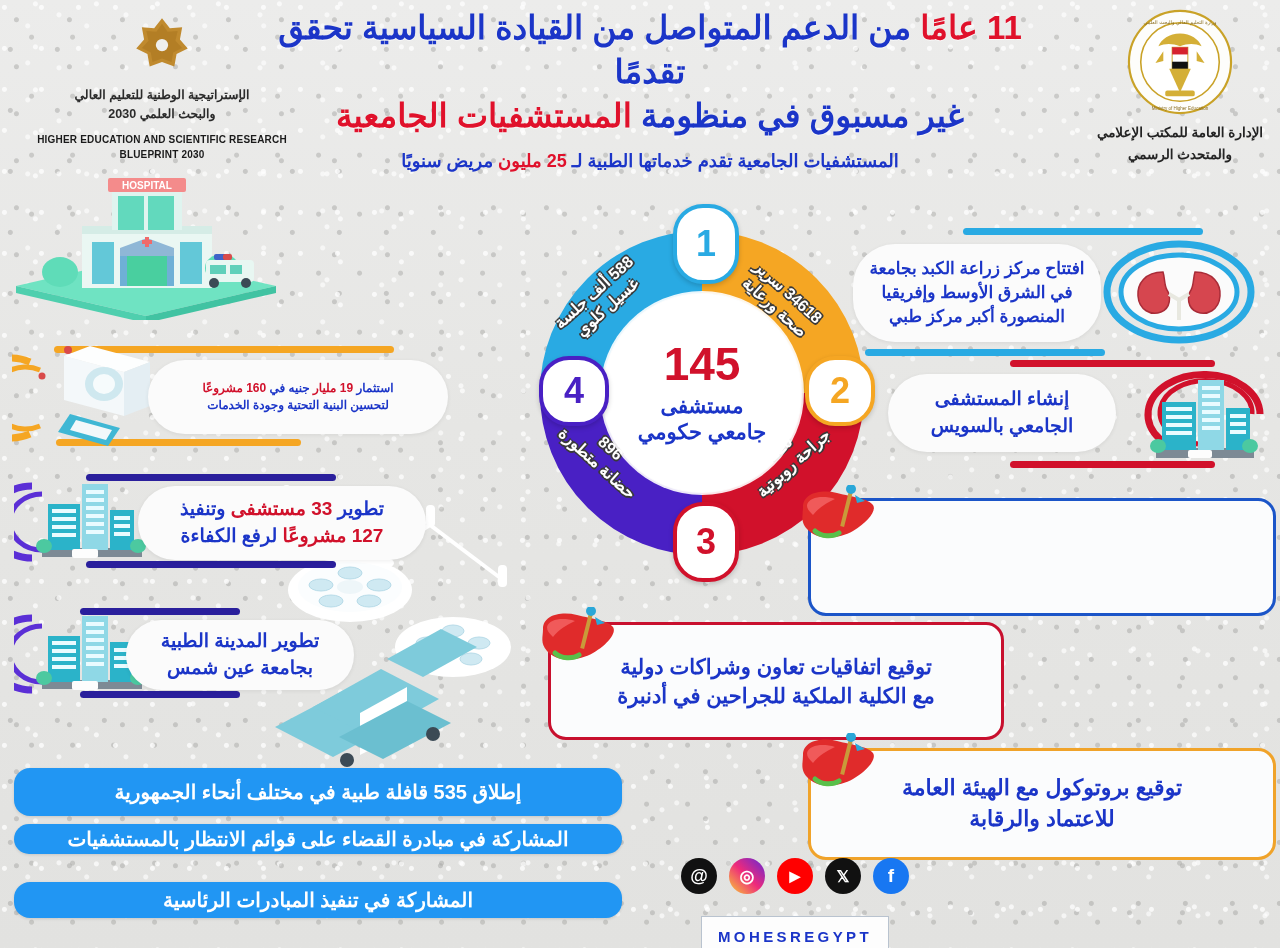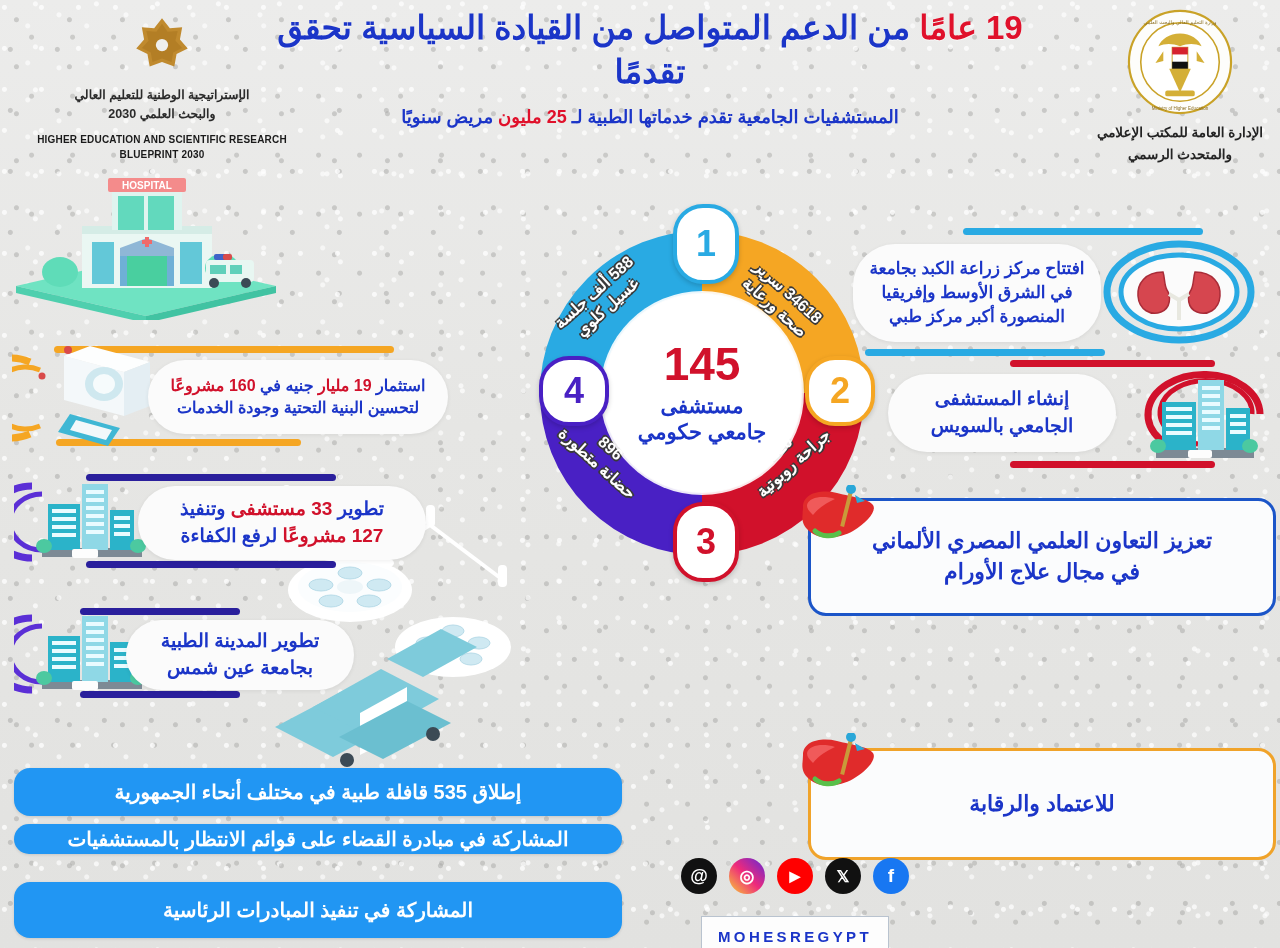--- a/index.html
+++ b/index.html
@@ -135,21 +135,24 @@
       </svg>
     </div>
     <div class="hdr-ar">الإستراتيجية الوطنية للتعليم العالي</div>
     <div class="hdr-ar">والبحث العلمي 2030</div>
     <div class="hdr-en">HIGHER EDUCATION AND SCIENTIFIC RESEARCH</div>
     <div class="hdr-en" style="margin-top:0">BLUEPRINT 2030</div>
   </div>
 
   <div class="abs" id="hdr-title">
     <div class="t-line">
-      <span class="rd">19 عامًا</span><span> من الدعم المتواصل من القيادة السياسية تحقق تقدمًا</span>
+      <span class="rd">11 عامًا</span><span> من الدعم المتواصل من القيادة السياسية تحقق تقدمًا</span>
+    </div>
+    <div class="t-line">
+      <span>غير مسبوق في منظومة </span><span class="rd">المستشفيات الجامعية</span>
     </div>
     <div class="t-sub">
       <span>المستشفيات الجامعية تقدم خدماتها الطبية لـ </span><span class="rd">25 مليون</span><span> مريض سنويًا</span>
     </div>
   </div>
 
   <div class="abs" id="hdr-right">
     <div class="eagle-badge">
       <svg viewBox="0 0 110 110" width="108" height="108">
         <circle cx="55" cy="55" r="52" fill="#fdfdfb" stroke="#c9a227" stroke-width="2.2"></circle>
@@ -334,37 +337,48 @@
           <rect x="108" y="60" width="16" height="4"></rect>
         <rect x="108" y="68" width="16" height="4"></rect>
       </g>
       <rect x="66" y="88" width="24" height="8" rx="2" fill="#fdfdfd"></rect>
       <ellipse cx="36" cy="84" rx="8" ry="7" fill="#4cc9a0"></ellipse>
       <ellipse cx="128" cy="84" rx="8" ry="7" fill="#4cc9a0"></ellipse>
     </svg>
   </div>
 
   <div class="abs box-outline" style="left:808px;top:498px;width:462px;height:112px;border:3px solid #1b55c8;">
-    <div class="card-txt" style="font-size:22px;color:#1b35c8;">
-      <div>تعزيز التعاون العلمي المصري الألماني</div>
-      <div>في مجال علاج الأورام</div>
-    </div>
     <svg style="position:absolute;left:-18px;top:-16px;" width="86" height="68" viewBox="0 0 86 68">
       <path d="M10 22 C10 8 28 4 44 8 C60 12 76 14 80 20 C84 26 74 38 60 46 C46 54 24 56 14 44 C7 36 10 30 10 22 Z" fill="#e02b2b"></path>
       <path d="M14 20 C16 12 30 10 42 14 C34 18 26 22 20 30 C16 26 14 24 14 20 Z" fill="#f05a5a"></path>
       <path d="M22 46 C28 52 40 52 46 48" stroke="#59c04a" stroke-width="5" fill="none" stroke-linecap="round"></path>
       <rect x="52" y="2" width="4" height="40" fill="#c99a3a" transform="rotate(14 54 22)"></rect>
       <circle cx="58" cy="4" r="5" fill="#2aa7d8"></circle>
       <path d="M62 10 L72 16 L64 18 Z" fill="#2aa7d8"></path>
     </svg>
   </div>
 
+  <div class="abs box-outline" style="left:548px;top:622px;width:450px;height:112px;border:3px solid #c8102e;">
+    <div class="card-txt" style="font-size:21px;color:#1b35c8;">
+      <div>توقيع اتفاقيات تعاون وشراكات دولية</div>
+      <div>مع الكلية الملكية للجراحين في أدنبرة</div>
+    </div>
+    <svg style="position:absolute;left:-18px;top:-18px;" width="86" height="68" viewBox="0 0 86 68">
+      <path d="M10 22 C10 8 28 4 44 8 C60 12 76 14 80 20 C84 26 74 38 60 46 C46 54 24 56 14 44 C7 36 10 30 10 22 Z" fill="#e02b2b"></path>
+      <path d="M14 20 C16 12 30 10 42 14 C34 18 26 22 20 30 C16 26 14 24 14 20 Z" fill="#f05a5a"></path>
+      <path d="M22 46 C28 52 40 52 46 48" stroke="#59c04a" stroke-width="5" fill="none" stroke-linecap="round"></path>
+      <rect x="52" y="2" width="4" height="40" fill="#c99a3a" transform="rotate(14 54 22)"></rect>
+      <circle cx="58" cy="4" r="5" fill="#2aa7d8"></circle>
+      <path d="M62 10 L72 16 L64 18 Z" fill="#2aa7d8"></path>
+    </svg>
+  </div>
 
   <div class="abs box-outline" style="left:808px;top:748px;width:462px;height:106px;border:3px solid #f0a32a;">
     <div class="card-txt" style="font-size:22px;color:#1b35c8;">
+      <div>توقيع بروتوكول مع الهيئة العامة</div>
       <div>للاعتماد والرقابة</div>
     </div>
     <svg style="position:absolute;left:-18px;top:-18px;" width="86" height="68" viewBox="0 0 86 68">
       <path d="M10 22 C10 8 28 4 44 8 C60 12 76 14 80 20 C84 26 74 38 60 46 C46 54 24 56 14 44 C7 36 10 30 10 22 Z" fill="#e02b2b"></path>
       <path d="M14 20 C16 12 30 10 42 14 C34 18 26 22 20 30 C16 26 14 24 14 20 Z" fill="#f05a5a"></path>
       <path d="M22 46 C28 52 40 52 46 48" stroke="#59c04a" stroke-width="5" fill="none" stroke-linecap="round"></path>
       <rect x="52" y="2" width="4" height="40" fill="#c99a3a" transform="rotate(14 54 22)"></rect>
       <circle cx="58" cy="4" r="5" fill="#2aa7d8"></circle>
       <path d="M62 10 L72 16 L64 18 Z" fill="#2aa7d8"></path>
     </svg>
@@ -380,21 +394,21 @@
       <path d="M52 14 L78 4 L138 20 L112 30 Z" fill="#fdfefe"></path>
       <path d="M112 30 L138 20 L138 64 L112 74 Z" fill="#e4eef3"></path>
       <ellipse cx="92" cy="42" rx="19" ry="17" fill="#cfe8ef"></ellipse>
       <ellipse cx="92" cy="42" rx="11" ry="10" fill="#f6fbfc"></ellipse>
       <path d="M58 72 L108 86 L96 104 L46 90 Z" fill="#3fb7d4"></path>
       <path d="M64 78 L100 88 L94 98 L58 88 Z" fill="#f2f8fa"></path>
       <circle cx="56" cy="8" r="4" fill="#d94a4a"></circle>
       <circle cx="30" cy="34" r="3.5" fill="#d94a4a"></circle>
     </svg>
     <div class="pill-white" style="position:absolute;left:140px;top:22px;width:300px;height:74px;">
-      <div class="card-txt" style="font-size:16px;color:#1b35c8;">
+      <div class="card-txt" style="font-size:12px;color:#1b35c8;">
         <div>
           <span>استثمار </span><span style="color:#d1112b">19 مليار</span><span> جنيه في </span><span style="color:#d1112b">160 مشروعًا</span>
         </div>
         <div>لتحسين البنية التحتية وجودة الخدمات</div>
       </div>
     </div>
   </div>
 
   <div class="abs" style="left:8px;top:468px;width:420px;height:110px;">
     <div class="bar-top" style="left:78px;top:6px;width:250px;background:#2a1f9c;"></div>
@@ -473,21 +487,21 @@
       </div>
     </div>
   </div>
 
   <div class="abs bluebar" style="left:14px;top:768px;width:608px;height:48px;">
     <span>إطلاق 535 قافلة طبية في مختلف أنحاء الجمهورية</span>
   </div>
   <div class="abs bluebar" style="left:14px;top:824px;width:608px;height:30px;">
     <span>المشاركة في مبادرة القضاء على  قوائم الانتظار بالمستشفيات</span>
   </div>
-  <div class="abs bluebar" style="left:14px;top:882px;width:608px;height:56px;">
+  <div class="abs bluebar" style="left:14px;top:882px;width:608px;height:36px;">
     <span>المشاركة في تنفيذ المبادرات الرئاسية</span>
   </div>
 
   <div class="abs" id="footer">
     <div class="social-row">
       <div class="sico" style="background:#1877f2;">f</div>
       <div class="sico" style="background:#111111;font-size:16px;">𝕏</div>
       <div class="sico" style="background:#ff0000;font-size:14px;">▶</div>
       <div class="sico" style="background:linear-gradient(45deg,#f9ce34,#ee2a7b,#6228d7);font-size:17px;">◎</div>
       <div class="sico" style="background:#111111;font-size:18px;">@</div>

